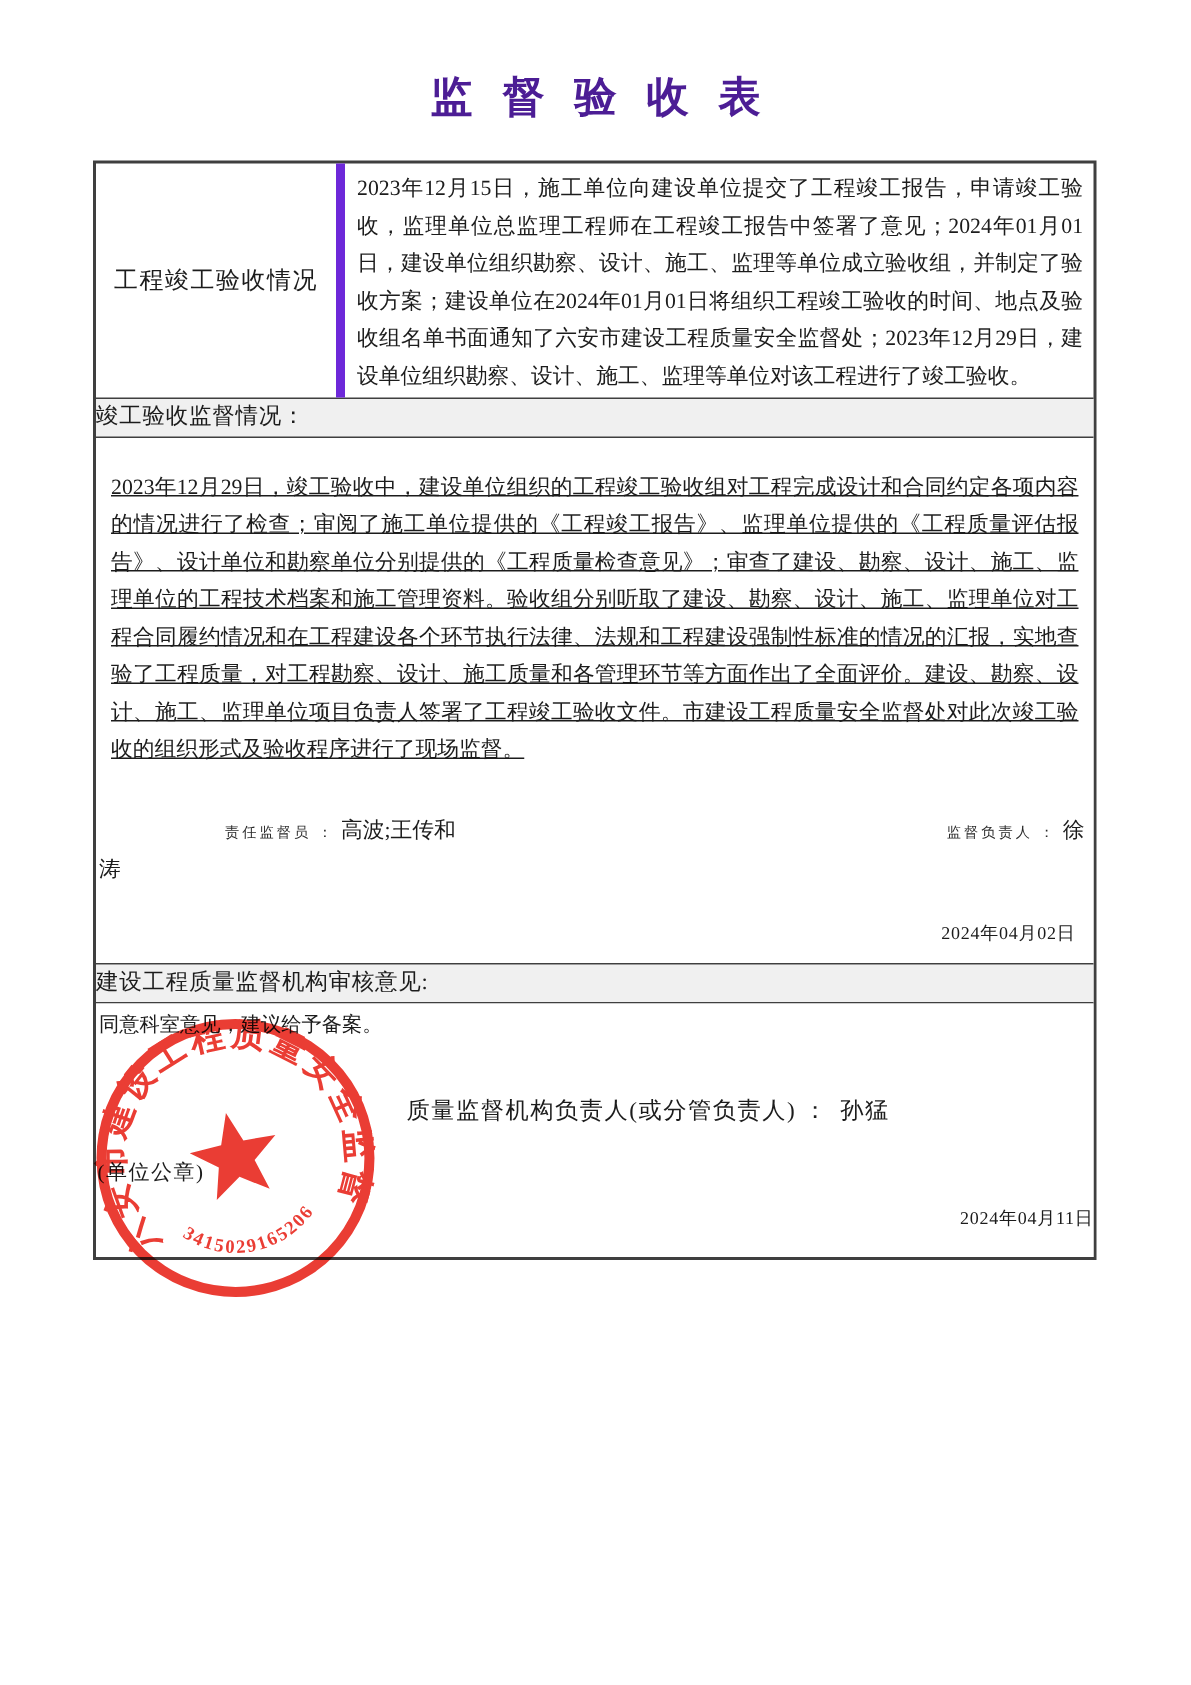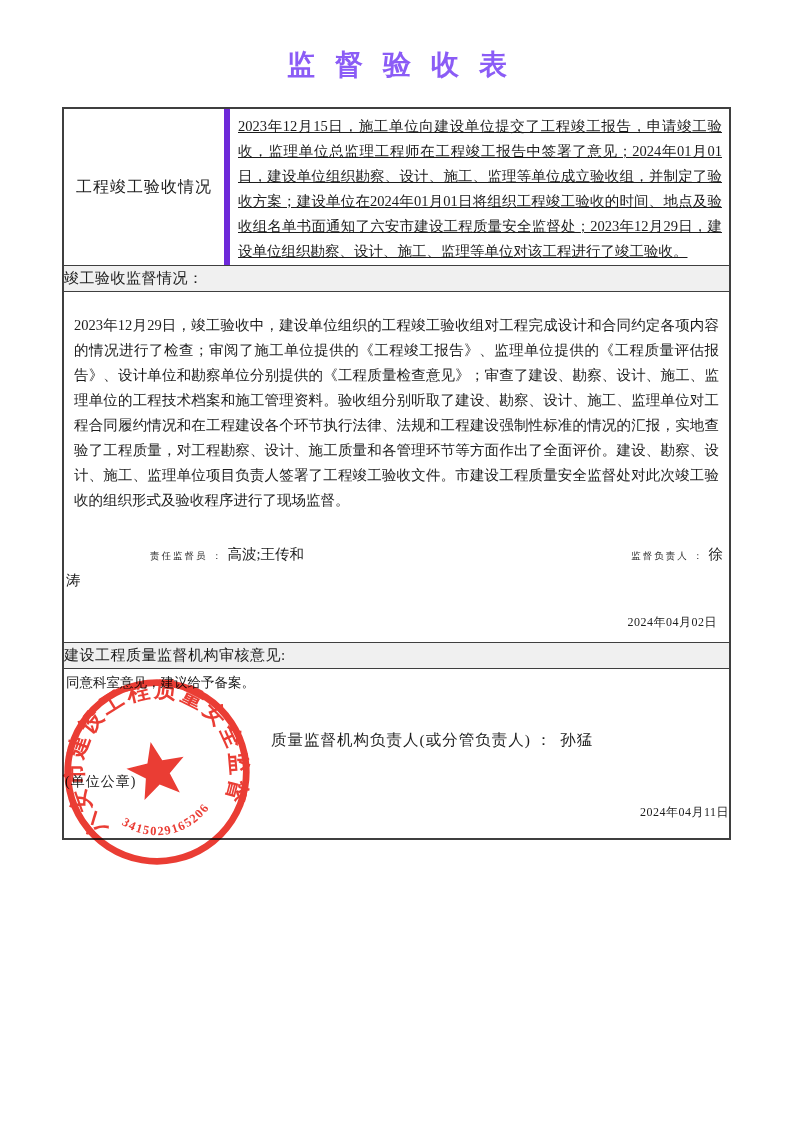--- a/index.html
+++ b/index.html
@@ -5,48 +5,49 @@
   * { margin:0; padding:0; box-sizing:border-box; }
   html,body { background:#ffffff; }
   .page {
     position:relative; width:794px; height:1123px; margin:0 auto;
     background:#ffffff; overflow:hidden;
     font-family:"Liberation Serif","DejaVu Serif",serif;
     color:#1c1c1c;
   }
   .doc-title {
     margin-top:46px; text-align:center;
-    font-size:28px; font-weight:bold; color:#8b5cf6;
+    font-size:28px; font-weight:bold; color:#4c1d95;
     letter-spacing:20px; padding-left:20px;
   }
   .doc-table {
     position:absolute; left:62px; top:107px; width:669px;
     border:2px solid #3f3f3f; background:#fff;
     display:flex; flex-direction:column;
   }
   .row-completion { display:flex; border-bottom:1px solid #3f3f3f; height:157px; }
   .cell-label {
     width:166px; border-right:6px solid #6d28d9; flex:none;
     display:flex; align-items:center; justify-content:center;
     font-size:16px; letter-spacing:1px;
   }
   .cell-content {
     flex:1; padding:5px 7px 0 8px; font-size:14.5px; line-height:25px;
-    text-align:justify; overflow:hidden;text-decoration:underline;
+    text-align:justify; overflow:hidden;
   }
   .section-header {
     height:26px; background:#f0f0f0; border-bottom:1px solid #3f3f3f;
     font-size:15px; line-height:25px; letter-spacing:0.5px;
   }
   .section-body { position:relative; background:#fff; }
   .supervision-body { height:351px; border-bottom:1px solid #3f3f3f; overflow:hidden; }
   .review-body { height:169px; overflow:visible; }
   .para {
     margin:21px 10px 0 10px; font-size:14.5px; line-height:25px;
     text-align:justify;
+    text-decoration:underline;
   }
   .sig-row {
     display:flex; justify-content:space-between; align-items:baseline;
     margin:30px 6px 0 86px; line-height:22px;gap:26px;
   }
   .small-label { font-size:9.5px; color:#2a2a2a; letter-spacing:2px; }
   .sig-name { font-size:14.5px; }
   .sig-wrap { margin:2px 0 0 2px; line-height:22px; }
   .date { position:absolute; font-size:12px; letter-spacing:0.5px; }
   .date1 { right:12px; bottom:11px; }

